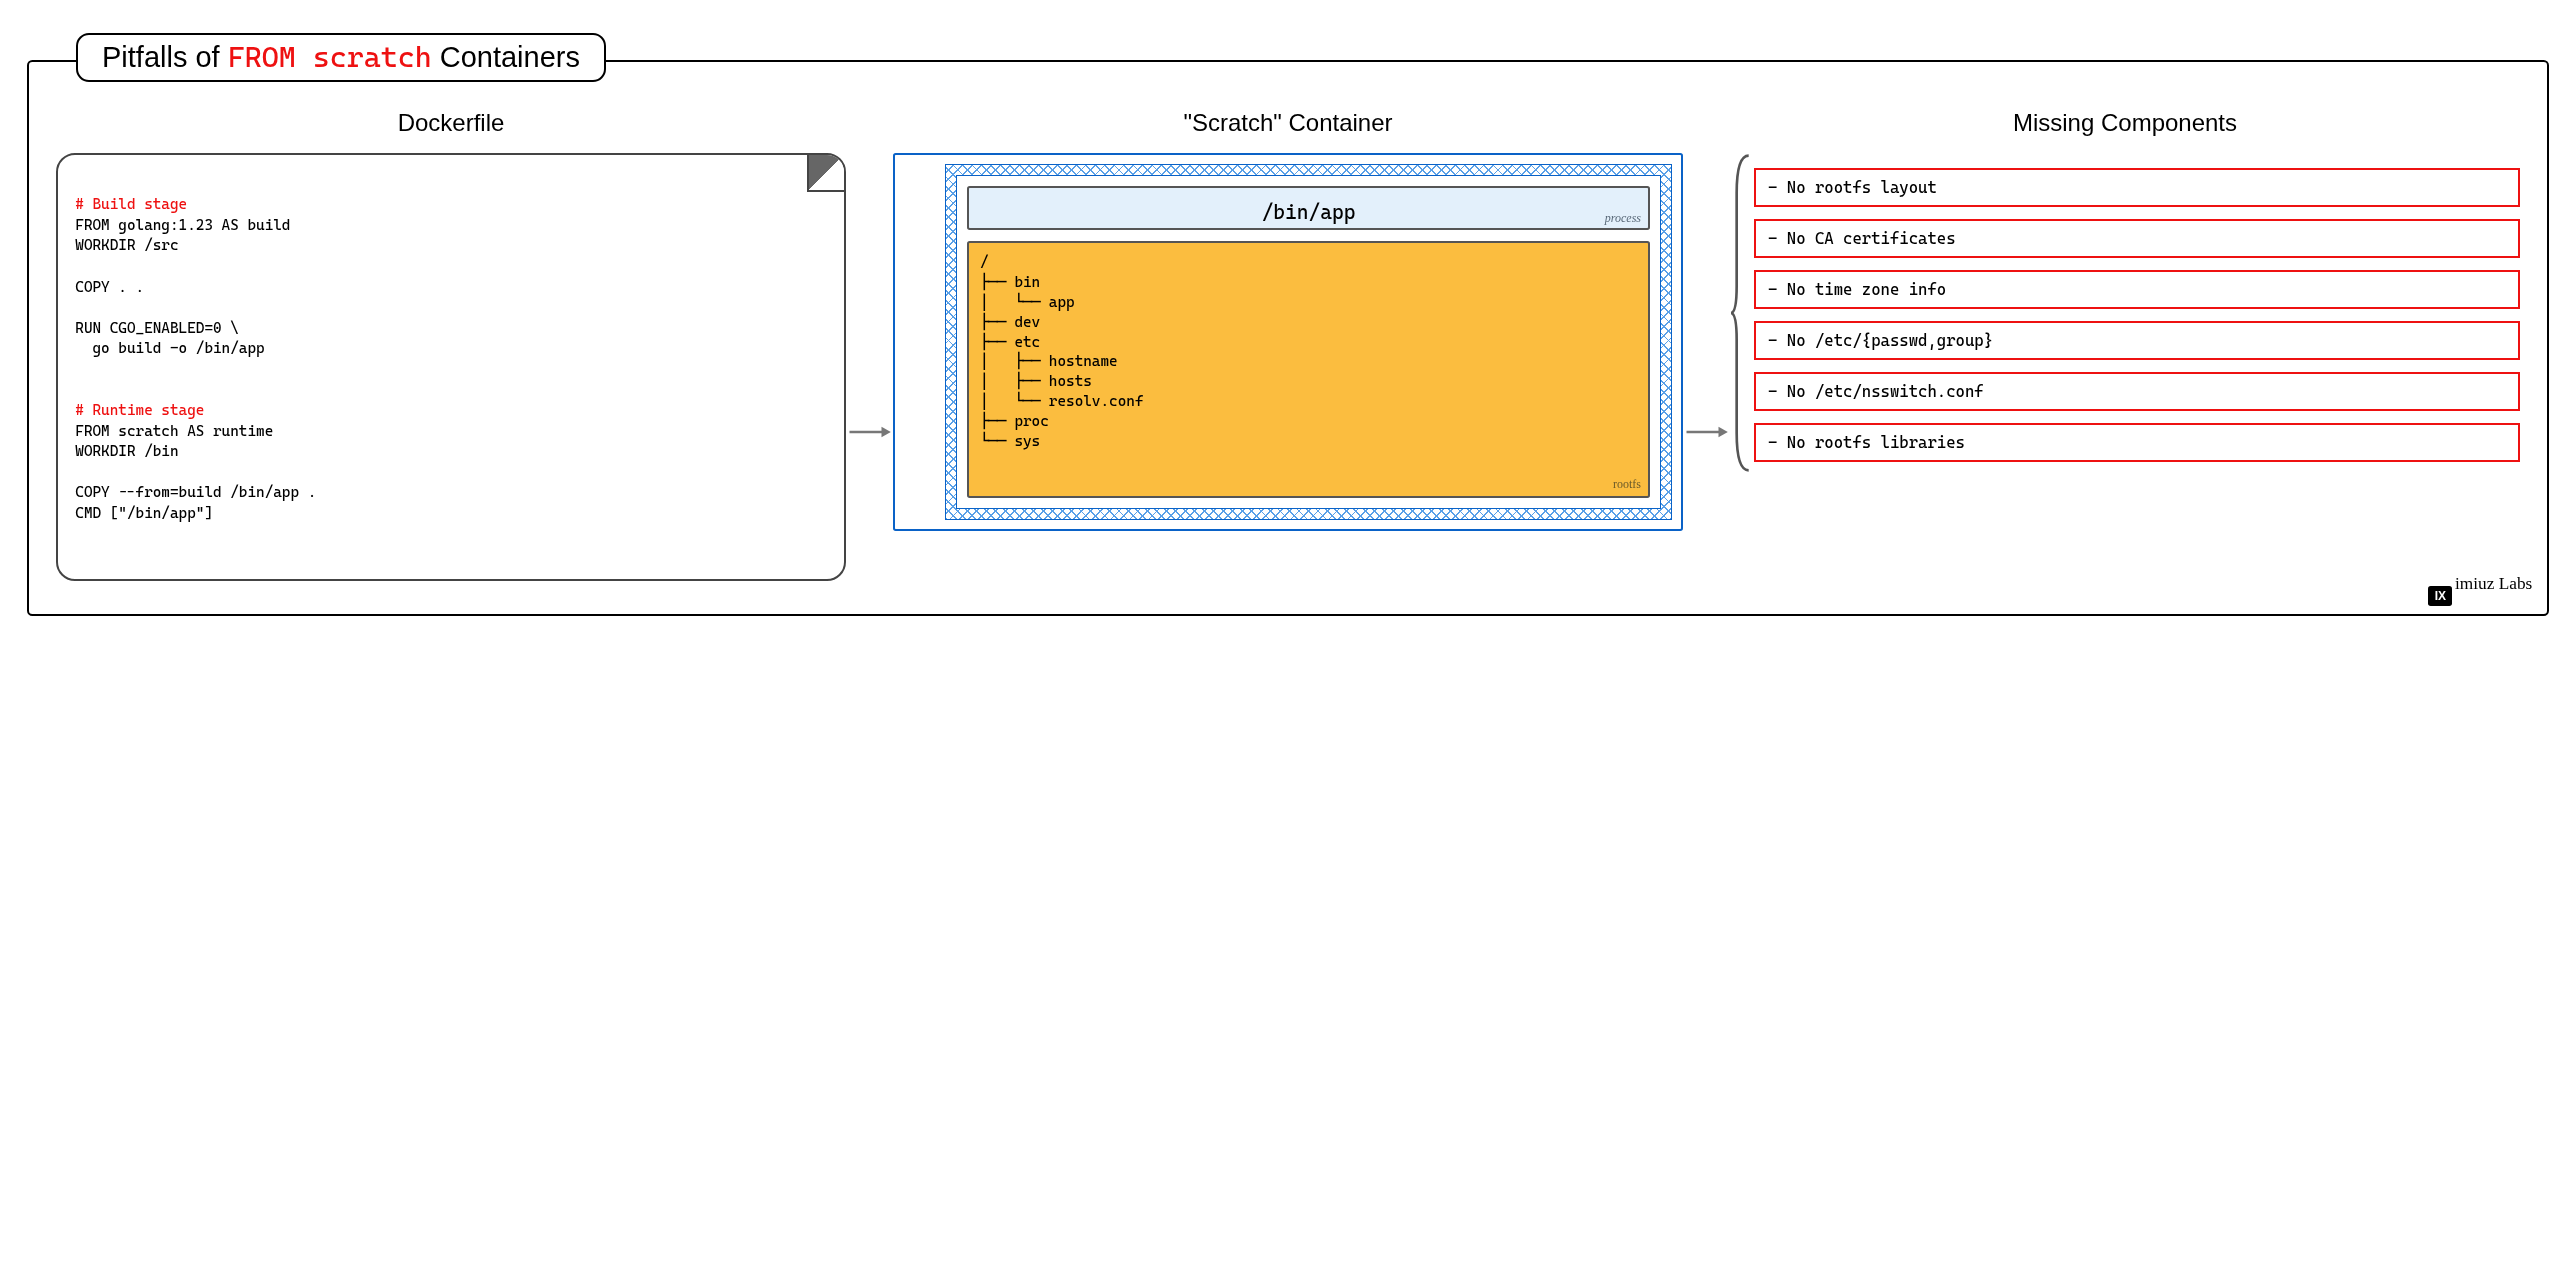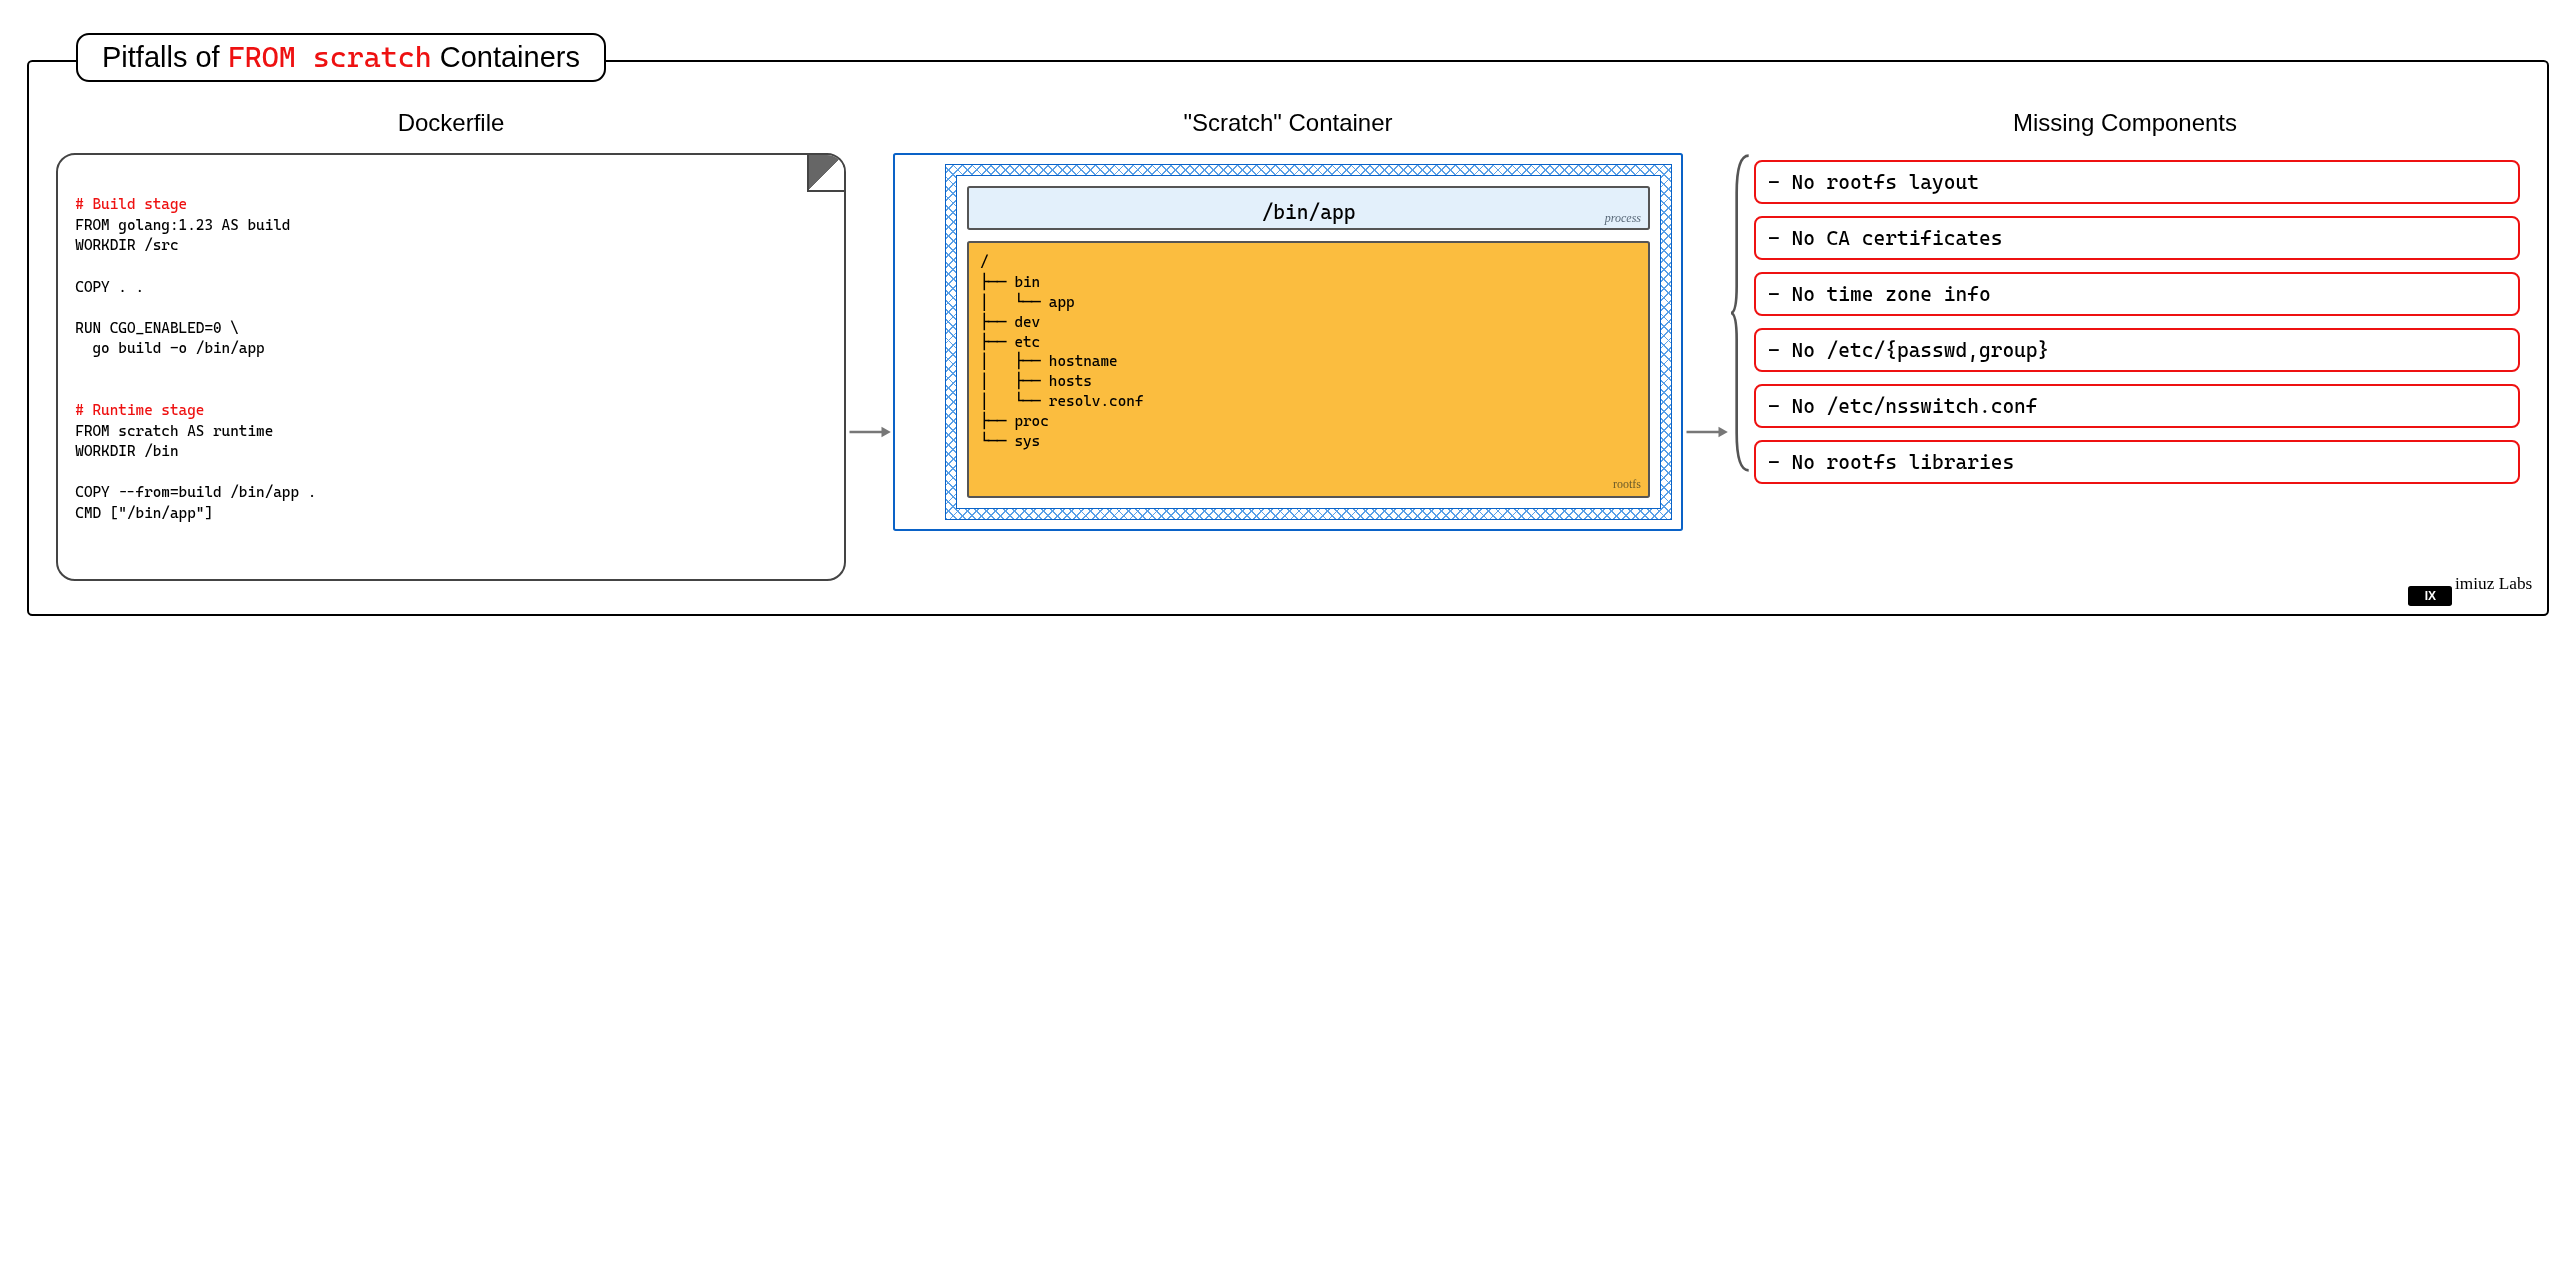--- a/index.html
+++ b/index.html
@@ -139,43 +139,44 @@
     position: relative;
     padding: 6.7px 0 6.7px 24px;
   }
   .brace {
     position: absolute;
     left: 0; top: 0; bottom: 0;
     width: 20px;
   }
   .miss-item {
     border: 2px solid #e11;
-    border-radius: 8px;
+    border-radius: 0;
     padding: 8px 12px;
-    font-size: 20px;
+    font-size: 16px;
     margin-bottom: 12px;
     white-space: nowrap;
+    margin-top: 8px;
   }
 
   
   .brand {
     position: absolute;
     right: 14.7px;
     bottom: 8px;
     font-family: "Comic Sans MS", cursive;
     font-size: 17.3px;
     display: flex;
     align-items: center;
     gap: 2.7px;
   }
   .brand .sq {
     display: inline-flex;
     align-items: center;
     justify-content: center;
-    width: 44px; height: 20px;
+    width: 24px; height: 20px;
     background: #000;
     color: #fff;
     font-weight: bold;
     font-family: sans-serif;
     font-size: 12px;
     border-radius: 2.7px;
     margin-top: 24px;
   }
 </style>
 </head>

